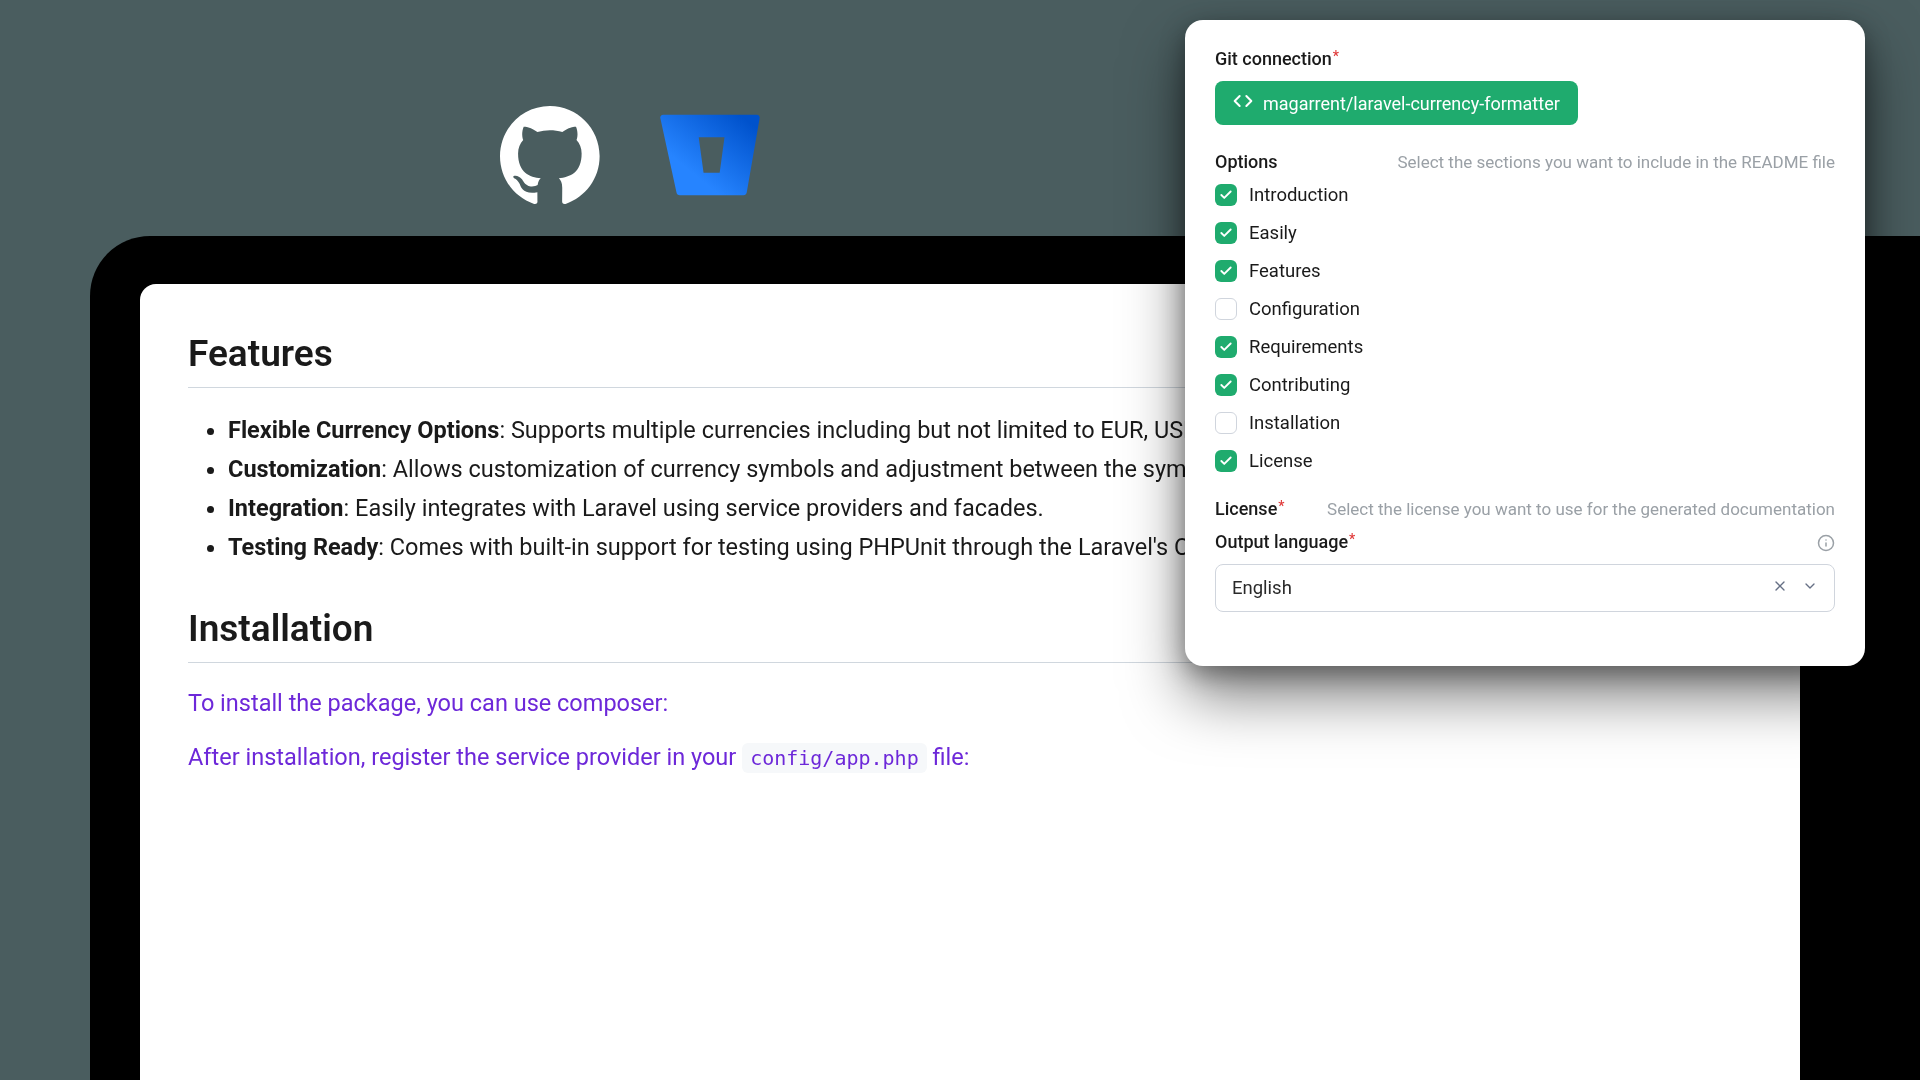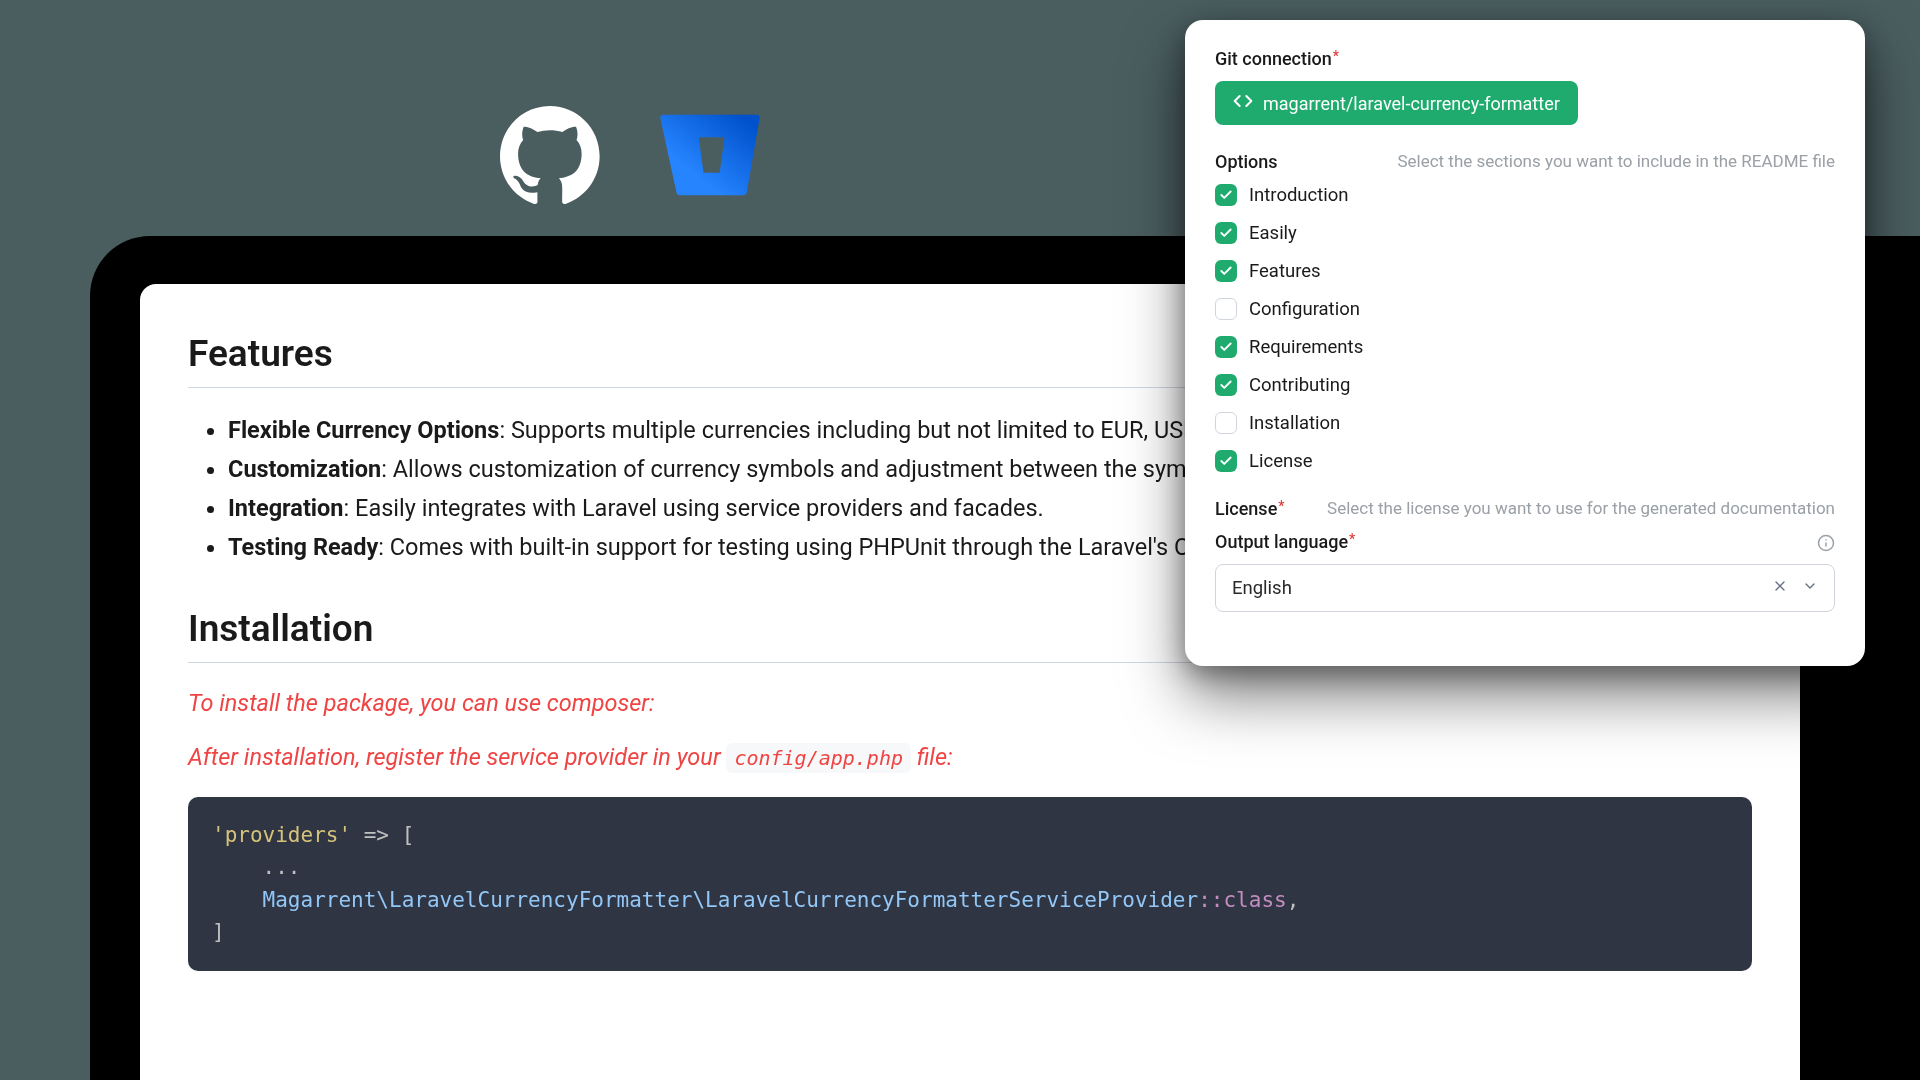--- a/index.html
+++ b/index.html
@@ -59,23 +59,22 @@
   .doc-card ul.features-list {
     margin: 24px 0 40px 40px;
     font-size: 23.5px;
     color: #1a1a1a;
     line-height: 1.58;
   }
   .doc-card ul.features-list li { margin-bottom: 2px; }
   .doc-card ul.features-list li b { font-weight: 700; }
   .doc-card p {
     font-size: 23.5px;
-    color: #ef4444;
+    color: #6d28d9;
     margin: 26px 0;
-    font-style: italic;
   }
   .doc-card p code.inline {
     background: #f6f8fa;
     font-family: ui-monospace, SFMono-Regular, Menlo, Consolas, monospace;
     font-size: 20px;
     padding: 3px 8px;
     border-radius: 6px;
   }
   .code-block {
     background: #2f3542;
@@ -106,21 +105,21 @@
     background: #fff;
     border-radius: 18px;
     box-shadow: 0 30px 60px rgba(0,0,0,.5), 0 8px 24px rgba(0,0,0,.35);
     padding: 28px 30px 30px 30px;
     z-index: 10;
     font-size: 18px;
   }
   .panel-row {
     display: flex;
     justify-content: space-between;
-    align-items: flex-start;
+    align-items: flex-end;
     margin-bottom: 12px;
   }
   .panel-label {
     font-size: 18px;
     color: #1a1a1a;
     font-weight: 500;
   }
   .panel-label .req { color: #e03b3b; font-size: 14px; position: relative; top:-4px; margin-left:1px;}
   .panel-hint {
     font-size: 17px;
@@ -230,24 +229,20 @@
       <li><b>Testing Ready</b>: Comes with built-in support for testing using PHPUnit through the Laravel's Orchestra</li>
     </ul>
 
   <h2>Installation</h2>
 
   <p>To install the package, you can use composer:</p>
 
 
   <p><span>After installation, register the service provider in your </span><code class="inline">config/app.php</code><span> file:</span></p>
 
-  <div class="code-block"><span class="tok-key">'providers'</span><span class="tok-op"> =&gt; [</span>
-<span class="tok-punc">    ...</span>
-<span class="tok-class">    Magarrent\LaravelCurrencyFormatter\LaravelCurrencyFormatterServiceProvider</span><span class="tok-sym">::class</span><span class="tok-punc">,</span>
-<span class="tok-punc">]</span></div>
 
 </div>
 
 <div class="panel">
 
   <div class="panel-row">
     <div class="panel-label"><span>Git connection</span><span class="req">*</span></div>
   </div>
 
   <div class="repo-chip">

